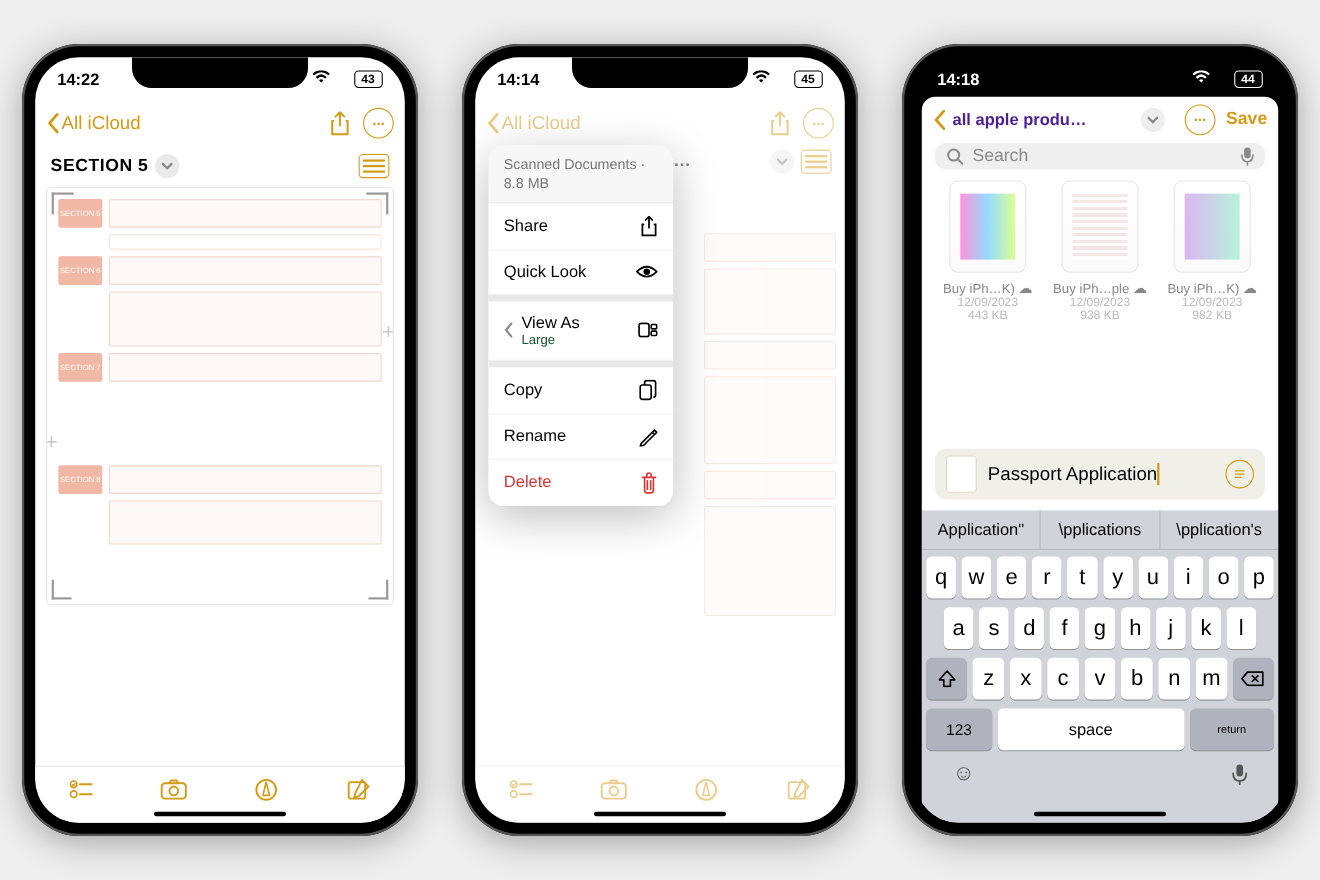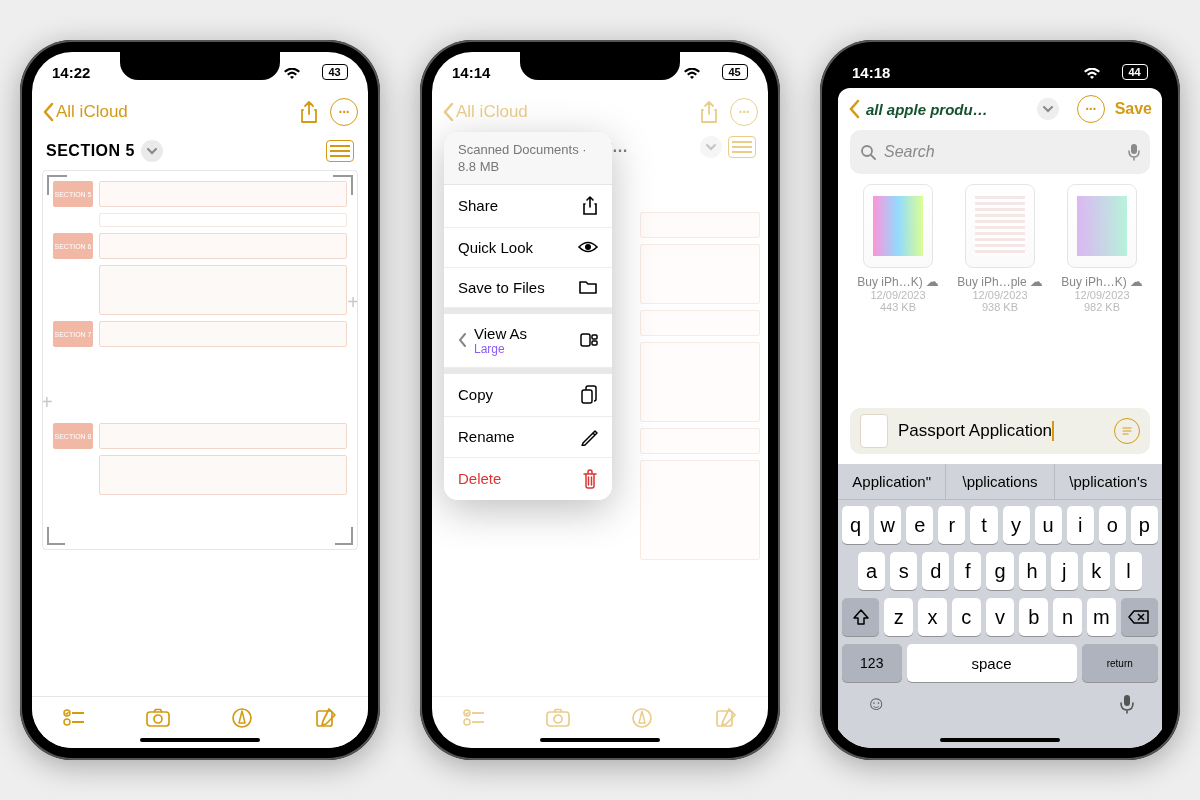--- a/index.html
+++ b/index.html
@@ -9,21 +9,21 @@
     position:relative;
   }
   .phone-screen{
     width:100%; height:100%; background:#fff; border-radius:40px; overflow:hidden; position:relative;
   }
   .notch {
     position:absolute; top:0; left:50%; transform:translateX(-50%); width:160px; height:28px; background:#000; border-bottom-left-radius:18px; border-bottom-right-radius:18px; z-index:50;
   }
   .status-bar { height:40px; display:flex; justify-content:space-between; align-items:center; padding:0 20px; font-size:15px; font-weight:600; color:#000; position:relative; z-index:5;}
   .status-bar.dark { color:#fff; }
-  .status-right { display:flex; align-items:flex-end; gap:22px; font-size:13px;}
+  .status-right { display:flex; align-items:flex-start; gap:22px; font-size:13px;}
   .sig-bars { display:inline-flex; gap:1px; align-items:flex-end; }
   .sig-bars span { width:3px; background:currentColor; border-radius:1px;}
   .sig-bars span:nth-child(1){height:5px}.sig-bars span:nth-child(2){height:7px}.sig-bars span:nth-child(3){height:9px}.sig-bars span:nth-child(4){height:11px}
   .wifi { font-size:14px; }
   .battery-cap { display:inline-flex; align-items:center; border:1.5px solid currentColor; border-radius:4px; padding:1px 4px 1px 3px; font-size:11px; font-weight:700; min-width:26px; justify-content:center;}
   .nav-bar { height:40px; display:flex; align-items:center; padding:0 10px; gap:6px; color:#d49a14; font-size:17px;}
   .nav-back { display:flex; align-items:center; gap:2px;}
   .spacer { flex:1; }
   .icon-btn { width:30px; height:30px; display:flex; align-items:center; justify-content:center; color:#d49a14; }
   .circ-btn { width:28px; height:28px; border:1.5px solid #d49a14; border-radius:50%; display:flex; align-items:center; justify-content:center; color:#d49a14; font-size:14px; letter-spacing:-1px; font-weight:700;}
@@ -50,37 +50,37 @@
   .form-field { background:#fdf6f2; border:1px solid #e8bcaa; flex:1; border-radius:2px;}
   .plus-mark { position:absolute; color:#c8c8c8; font-size:20px; font-weight:300;}
   .faded-content { filter:opacity(.5); pointer-events:none;}
   .context-menu {
     position:absolute; top:80px; left:12px; width:168px; background:#f7f7f7; border-radius:14px; box-shadow:0 10px 40px rgba(0,0,0,.25); z-index:20; overflow:hidden; font-size:15px;
   }
   .context-head { padding:10px 14px 8px 14px; font-size:13px; color:#777; line-height:1.3; border-bottom:1px solid rgba(0,0,0,.07);}
   .context-item { display:flex; align-items:center; padding:11px 14px; border-bottom:1px solid rgba(0,0,0,.07); color:#000; background:#fff;}
   .context-item.sep-above { border-top:6px solid #e8e8e8;}
   .context-item .ci-icon { margin-left:auto; font-size:16px; color:#000;}
-  .context-item .sub { font-size:12px; color:#8b5cf6; display:block;}
+  .context-item .sub { font-size:12px; color:#14532d; display:block;}
   .context-item .chev-left { margin-right:8px; color:#999;}
   .context-item.danger { color:#d33; }
   .context-item.danger .ci-icon { color:#d33;}
   .context-item:last-child { border-bottom:none;}
   .title-row { display:flex; align-items:center; gap:6px; padding:4px 4px 8px 4px;}
   .title-row .ntitle{ font-weight:700; font-size:16px; flex:1; white-space:nowrap; overflow:hidden; text-overflow:ellipsis;}
   .phone2-backdoc { position:absolute; top:80px; right:8px; width:120px; bottom:60px; opacity:.55; filter:blur(.3px);}
 
   
   .phone3-bg { background:#000;}
   .sheet { position:absolute; top:36px; left:6px; right:6px; bottom:0; background:#fff; border-radius:12px 12px 0 0; box-shadow:0 -2px 30px rgba(0,0,0,.2); overflow:hidden;}
   .sheet-header { height:42px; display:flex; align-items:center; padding:0 10px; gap:6px; color:#d49a14; font-size:16px;}
   .back-chev3 { font-size:22px; font-weight:500; color:#d49a14;}
-  .folder-name { font-size:15px; font-weight:700; color:#14532d; flex:1; white-space:nowrap; overflow:hidden; text-overflow:ellipsis;font-style:italic;}
+  .folder-name { font-size:15px; font-weight:700; color:#4c1d95; flex:1; white-space:nowrap; overflow:hidden; text-overflow:ellipsis;}
   .chev-small { width:22px; height:22px; border-radius:50%; background:#eee; display:flex; align-items:center; justify-content:center; font-size:11px; color:#777;}
-  .search-bar { margin:0 12px 10px 12px; height:44px; background:#efefef; border-radius:10px; display:flex; align-items:center; padding:0 10px; color:#8a8a8a; gap:8px;font-style:italic;}
+  .search-bar { margin:0 12px 10px 12px; height:24px; background:#efefef; border-radius:10px; display:flex; align-items:center; padding:0 10px; color:#8a8a8a; gap:8px;}
   .file-grid { display:flex; justify-content:space-between; padding:0 14px; }
   .file-item { width:92px; text-align:center; font-size:12px; color:#999;}
   .file-thumb { width:70px; height:84px; margin:0 auto 6px auto; background:linear-gradient(#fff,#fafafa); border:1px solid #e5e5e5; border-radius:8px; position:relative; display:flex; align-items:center; justify-content:center; overflow:hidden;}
   .file-thumb .inner-art { width:50px; height:60px; background:repeating-linear-gradient(#f2dddd,#f2dddd 3px,#fff 3px,#fff 6px); opacity:.7;}
   .file-label { display:flex; align-items:center; justify-content:center; gap:3px; color:#888;}
   .cloud { font-size:13px; }
   .file-date, .file-size { color:#bbb; font-size:11px;}
   .rename-bar { position:absolute; left:12px; right:12px; top:320px; height:46px; background:#f0f0e8; border-radius:10px; display:flex; align-items:center; padding:0 10px; gap:10px;}
   .rename-thumb { width:28px; height:34px; background:#fff; border:1px solid #e0d7c5; border-radius:4px;}
   .rename-input { flex:1; font-size:17px; color:#000; position:relative;}
@@ -316,28 +316,20 @@
               <path d="M8 1 V11 M8 1 L5 4 M8 1 L11 4 M3 8 H2 V18 H14 V8 H13" stroke="#000" stroke-width="1.6" fill="none" stroke-linecap="round"></path>
             </svg>
         </span>
       </div>
       <div class="context-item">
         <span>Quick Look</span>
         <span class="ci-icon">
           <svg width="20" height="14" viewBox="0 0 20 14">
               <path d="M1 7 Q10 -2 19 7 Q10 16 1 7 Z" stroke="#000" stroke-width="1.6" fill="none"></path>
               <circle cx="10" cy="7" r="3" fill="#000"></circle>
-            </svg>
-        </span>
-      </div>
-      <div class="context-item">
-        <span>Save to Files</span>
-        <span class="ci-icon">
-          <svg width="20" height="16" viewBox="0 0 20 16">
-              <path d="M2 3 H8 L10 5 H18 V14 H2 Z" stroke="#000" stroke-width="1.6" fill="none" stroke-linejoin="round"></path>
             </svg>
         </span>
       </div>
       <div class="context-item sep-above">
         <span class="chev-left">
           <svg width="8" height="14" viewBox="0 0 8 14">
               <path d="M7 1 L2 7 L7 13" stroke="#888" stroke-width="2" fill="none" stroke-linecap="round"></path>
             </svg>
         </span>
         <span>

